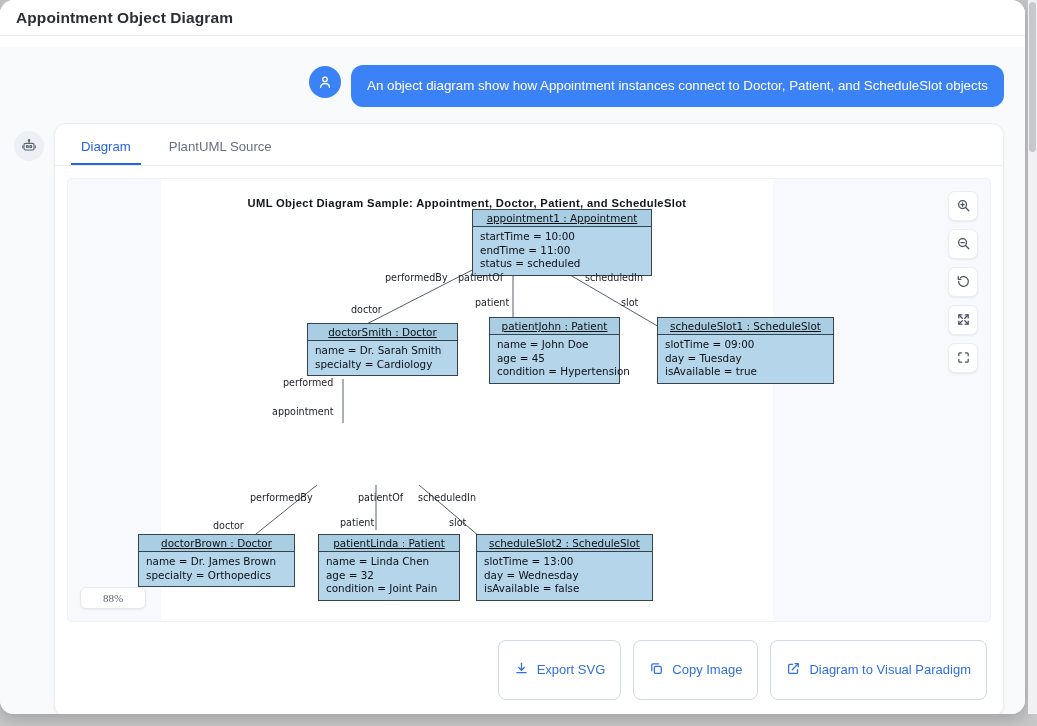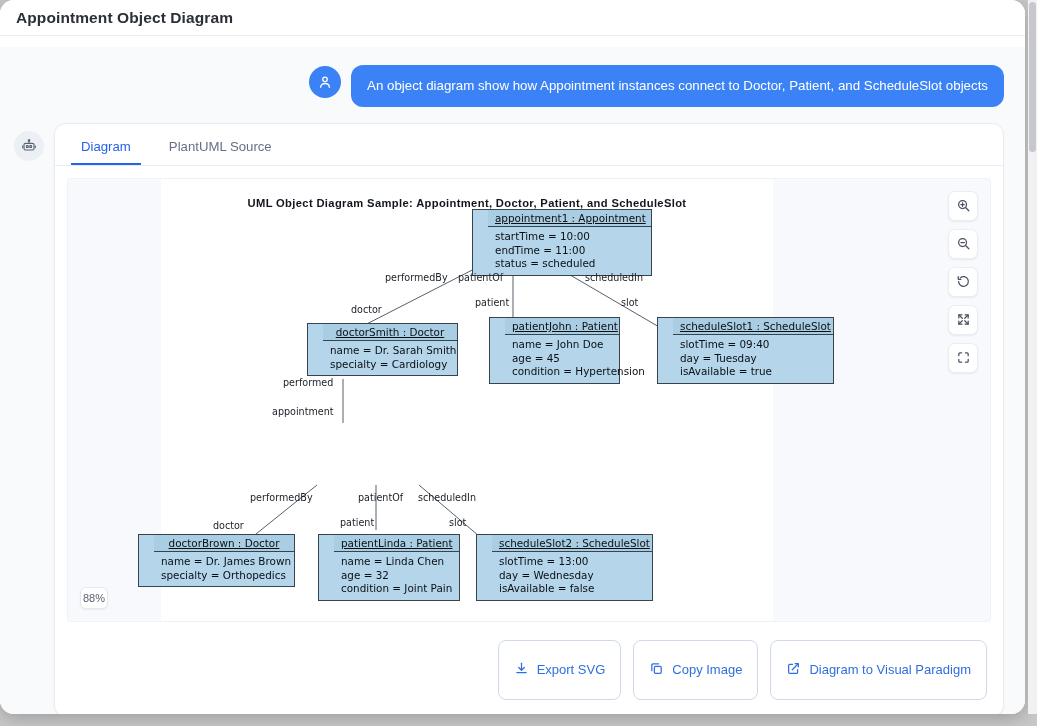--- a/index.html
+++ b/index.html
@@ -151,21 +151,20 @@
 
   
   .obj {
     position: absolute;
     border: 1px solid #36454d;
     background: #b4d5ea;
     font-family: "DejaVu Sans", sans-serif;
     font-size: 10.4px;
     color: #0b0f14;
     z-index: 4;
-    padding-left: 15px;
   }
   .obj-head {
     text-align: center;
     padding: 2px 7px 2px 7px;
     border-bottom: 1px solid #36454d;
     background: #a9cde3;
     white-space: nowrap;
   }
   .obj-head span {
     text-decoration: underline;
@@ -190,25 +189,26 @@
 
   .edges { position: absolute; left: 0; top: 0; z-index: 1; }
 
   
   .zoom-badge {
     position: absolute;
     left: 12px; bottom: 12px;
     background: #ffffff;
     border: 1px solid #e4e8ef;
     border-radius: 6px;
-    padding: 4px 2px;
+    padding: 4px 22px;
     font-size: 11px;
     color: #5b6472;
     box-shadow: 0 1px 2px rgba(16,24,40,.06);
     z-index: 6;
+    font-family: Liberation Serif, serif;
   }
 
   
   .vtoolbar {
     position: absolute;
     right: 12px; top: 12px;
     display: flex;
     flex-direction: column;
     gap: 8px;
     z-index: 6;
@@ -353,21 +353,21 @@
                 <div>age = 45</div>
                 <div>condition = Hypertension</div>
               </div>
             </div>
 
             <div class="obj" style="left:496px; top:138px; width:177px;">
               <div class="obj-head">
                 <span>scheduleSlot1 : ScheduleSlot</span>
               </div>
               <div class="obj-body">
-                <div>slotTime = 09:40</div>
+                <div>slotTime = 09:00</div>
                 <div>day = Tuesday</div>
                 <div>isAvailable = true</div>
               </div>
             </div>
 
 
             <div class="obj" style="left:-23px; top:355px; width:157px;">
               <div class="obj-head">
                 <span>doctorBrown : Doctor</span>
               </div>

